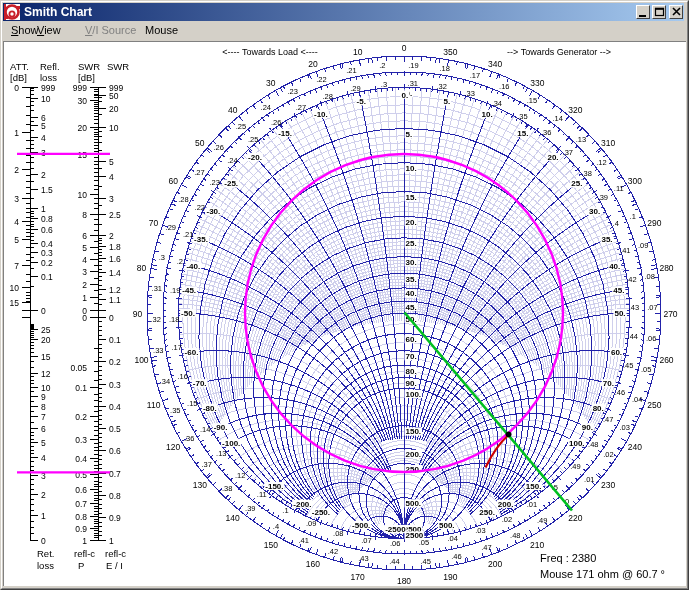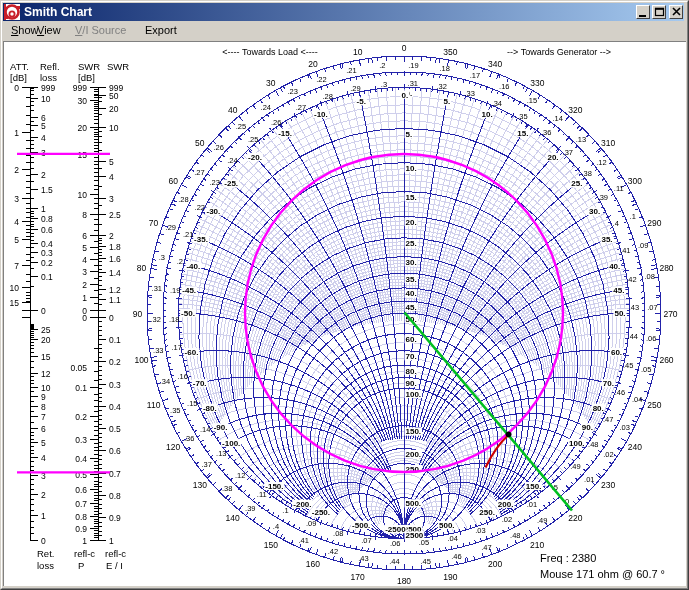--- a/index.html
+++ b/index.html
@@ -42,22 +42,22 @@
     </div>
   <div class="tbtn" style="left:666px">
       <svg width="14" height="12">
         <path d="M3,2L10,9M10,2L3,9" stroke="#000" stroke-width="1.6"></path>
       </svg>
     </div>
 </div>
 <div id="menu">
   <span style="left:8px"><u>S</u>how</span>
   <span style="left:34px"><u>V</u>iew</span>
-  <span style="left:72px;color:#808080"><u>V</u>/I Source</span>
-  <span style="left:142px">Export</span>
+  <span style="left:82px;color:#808080"><u>V</u>/I Source</span>
+  <span style="left:142px">Mouse</span>
 </div>
 <svg width="689" height="590" viewBox="0 0 689 590">
 <rect x="3" y="41" width="683" height="545" fill="#ffffff"></rect>
 <path d="M3.5,586L3.5,41.5L686,41.5" stroke="#808080" fill="none" shape-rendering="crispEdges"></path>
 <g fill="none" stroke="#cfcfec" stroke-width="1" shape-rendering="crispEdges">
 <path d="M214.6,431.6L203.6,411.0L194.8,389.3L188.4,366.8L184.4,343.8L182.8,320.5L183.8,297.2L187.1,274.1L192.9,251.4L201.0,229.5L211.4,208.6L224.0,188.9L238.5,170.7L254.9,154.0L273.0,139.2L292.5,126.4L313.3,115.7L335.1,107.3L357.6,101.2L380.7,97.5L404.0,96.2L427.3,97.5L450.4,101.2L472.9,107.3L494.7,115.7L515.5,126.4L535.0,139.2L553.1,154.0L569.5,170.7L584.0,188.9L596.6,208.6L607.0,229.5L615.1,251.4L620.9,274.1L624.2,297.2L625.2,320.5L623.6,343.8L619.6,366.8L613.2,389.3L604.4,411.0L593.4,431.6"></path>
 <path d="M215.8,429.5L205.5,409.2L197.5,388.1L191.7,366.1L188.2,343.7L187.1,321.1L188.3,298.5L191.9,276.1L197.8,254.2L206.0,233.1L216.3,212.9L228.7,193.9L243.0,176.3L259.1,160.3L276.7,146.0L295.7,133.7L315.9,123.4L337.1,115.3L359.0,109.5L381.4,105.9L404.0,104.8L426.6,105.9L449.0,109.5L470.9,115.3L492.1,123.4L512.3,133.7L531.3,146.0L548.9,160.3L565.0,176.3L579.3,193.9L591.7,212.9L602.0,233.1L610.2,254.2L616.1,276.1L619.7,298.5L620.9,321.1L619.8,343.7L616.3,366.1L610.5,388.1L602.5,409.2L592.2,429.5"></path>
 <path d="M217.0,427.4L207.5,407.5L200.1,386.8L194.9,365.4L191.9,343.6L191.2,321.6L192.8,299.7L196.6,278.0L202.6,256.9L210.8,236.4L221.1,217.0L233.3,198.7L247.3,181.7L263.0,166.3L280.2,152.6L298.8,140.8L318.4,130.9L339.0,123.1L360.3,117.5L382.0,114.1L404.0,112.9L426.0,114.1L447.7,117.5L469.0,123.1L489.6,130.9L509.2,140.8L527.8,152.6L545.0,166.3L560.7,181.7L574.7,198.7L586.9,217.0L597.2,236.4L605.4,256.9L611.4,278.0L615.2,299.7L616.8,321.6L616.1,343.6L613.1,365.4L607.9,386.8L600.5,407.5L591.0,427.4"></path>
 <path d="M218.3,425.3L209.5,405.8L202.7,385.5L198.1,364.7L195.6,343.5L195.2,322.1L197.1,300.8L201.1,279.9L207.3,259.4L215.5,239.7L225.7,220.9L237.7,203.3L251.5,187.0L266.9,172.1L283.7,159.0L301.8,147.6L320.9,138.1L340.9,130.6L361.6,125.2L382.7,121.9L404.0,120.8L425.3,121.9L446.4,125.2L467.1,130.6L487.1,138.1L506.2,147.6L524.3,159.0L541.1,172.1L556.5,187.0L570.3,203.3L582.3,220.9L592.5,239.7L600.7,259.4L606.9,279.9L610.9,300.8L612.8,322.1L612.4,343.5L609.9,364.7L605.3,385.5L598.5,405.8L589.7,425.3"></path>
 <path d="M220.9,421.1L213.4,402.4L207.9,383.0L204.3,363.2L202.7,343.1L203.1,323.0L205.5,303.0L209.9,283.3L216.2,264.2L224.5,245.8L234.5,228.4L246.2,212.0L259.5,196.9L274.2,183.1L290.2,170.9L307.4,160.4L325.5,151.7L344.5,144.7L364.0,139.8L383.9,136.7L404.0,135.7L424.1,136.7L444.0,139.8L463.5,144.7L482.5,151.7L500.6,160.4L517.8,170.9L533.8,183.1L548.5,196.9L561.8,212.0L573.5,228.4L583.5,245.8L591.8,264.2L598.1,283.3L602.5,303.0L604.9,323.0L605.3,343.1L603.7,363.2L600.1,383.0L594.6,402.4L587.1,421.1"></path>

